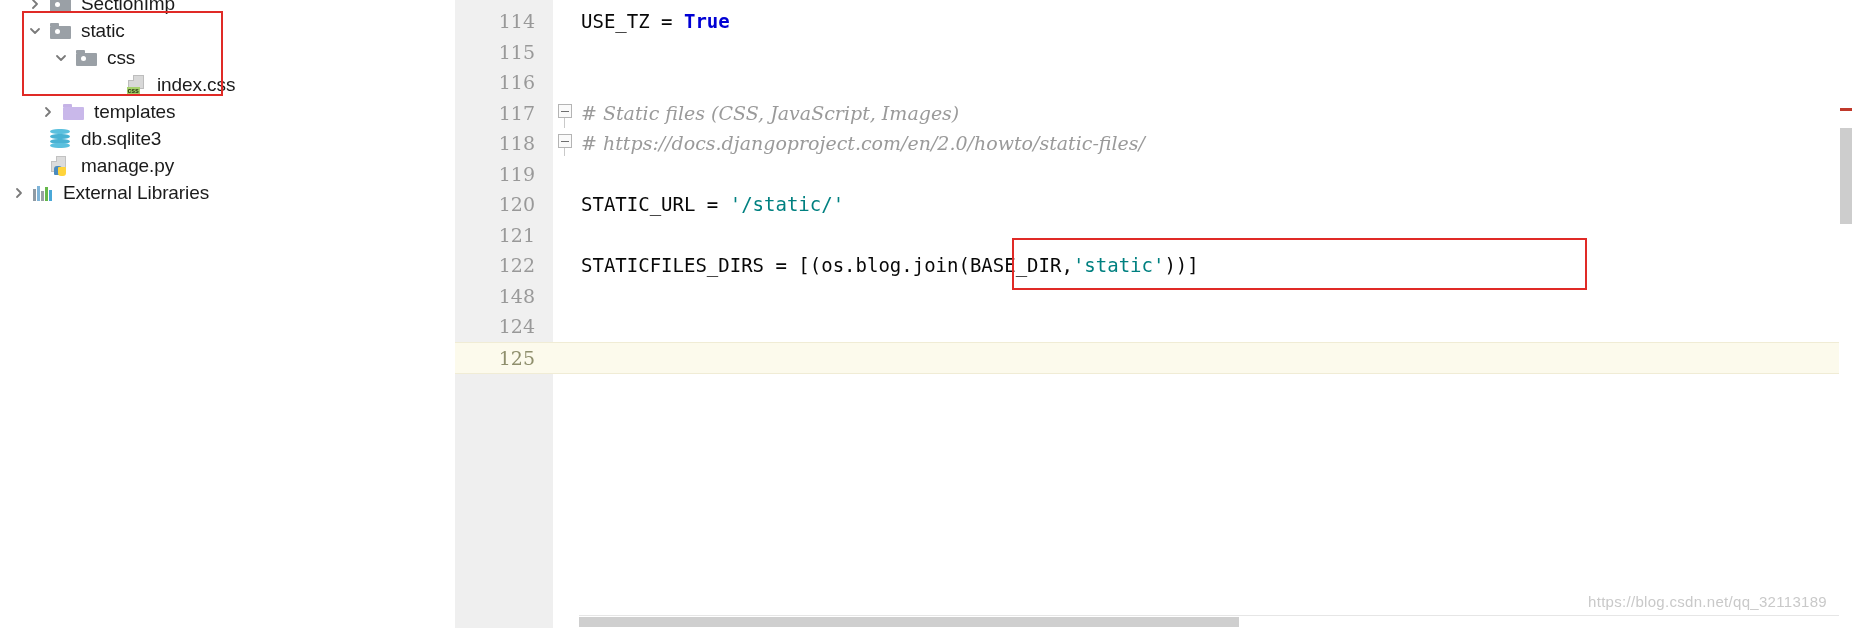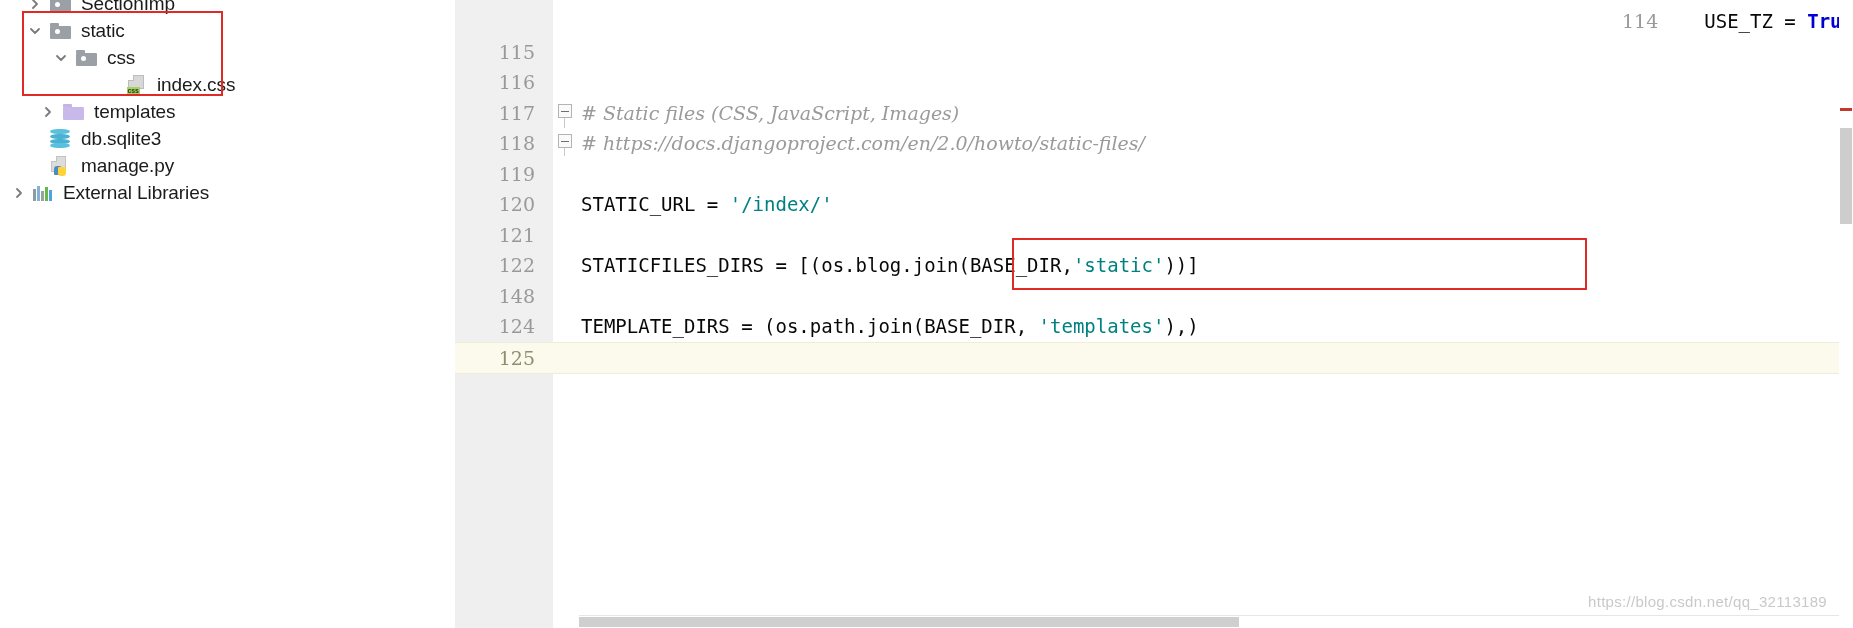--- a/index.html
+++ b/index.html
@@ -512,21 +512,21 @@
   </div>
 
   <div class="editor">
 
     <div class="gutter-bg short"></div>
     <div class="gutter-extra"></div>
     <div class="fold-strip"></div>
 
     <div class="code-area">
 
-      <div class="code-line" style="top:6px;justify-content:flex-end;">
+      <div class="code-line" style="top:6px;">
         <span class="lineno">114</span>
         <span class="code-text"><span>USE_TZ = </span><span class="kw-true">True</span></span>
       </div>
 
       <div class="code-line" style="top:36.5px;">
         <span class="lineno">115</span>
         <span class="code-text"></span>
       </div>
 
       <div class="code-line" style="top:67px;">
@@ -544,41 +544,40 @@
         <span class="code-text comment"># https://docs.djangoproject.com/en/2.0/howto/static-files/</span>
       </div>
 
       <div class="code-line" style="top:158.5px;">
         <span class="lineno">119</span>
         <span class="code-text"></span>
       </div>
 
       <div class="code-line" style="top:189px;">
         <span class="lineno">120</span>
-        <span class="code-text"><span>STATIC_URL = </span><span class="str">'/index/'</span></span>
+        <span class="code-text"><span>STATIC_URL = </span><span class="str">'/static/'</span></span>
       </div>
 
       <div class="code-line" style="top:219.5px;">
         <span class="lineno">121</span>
         <span class="code-text"></span>
       </div>
 
       <div class="code-line" style="top:250px;">
         <span class="lineno">122</span>
         <span class="code-text"><span>STATICFILES_DIRS = [(os.blog.join(BASE_DIR,</span><span class="str">'static'</span><span>))]</span></span>
       </div>
 
       <div class="code-line" style="top:280.5px;">
         <span class="lineno">148</span>
         <span class="code-text"></span>
       </div>
 
       <div class="code-line" style="top:311px;">
         <span class="lineno">124</span>
-        <span class="code-text"><span>TEMPLATE_DIRS = (os.path.join(BASE_DIR, </span><span class="str">'templates'</span><span>),)</span></span>
       </div>
 
       <div class="code-line current" style="top:341.5px; width:1853px;">
         <span class="lineno">125</span>
         <span class="code-text"></span>
       </div>
 
       <div class="fold-marker" style="top:104px;"></div>
       <div class="fold-line tip" style="top:118px;"></div>
       <div class="fold-marker" style="top:134px;"></div>

